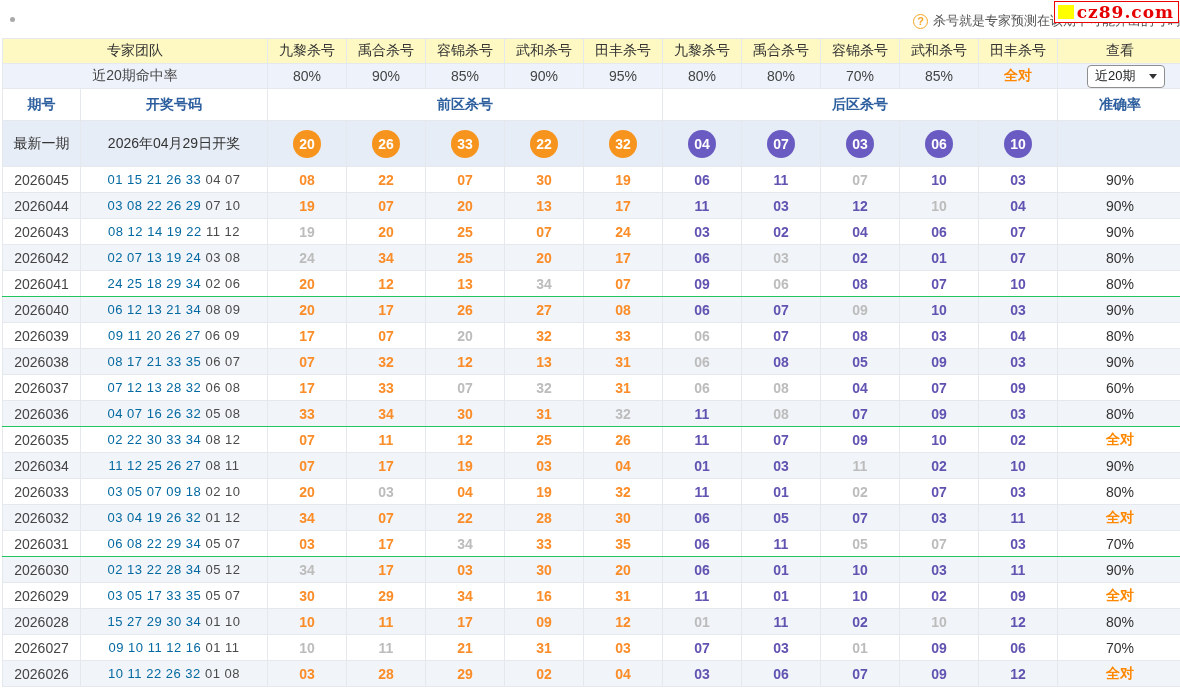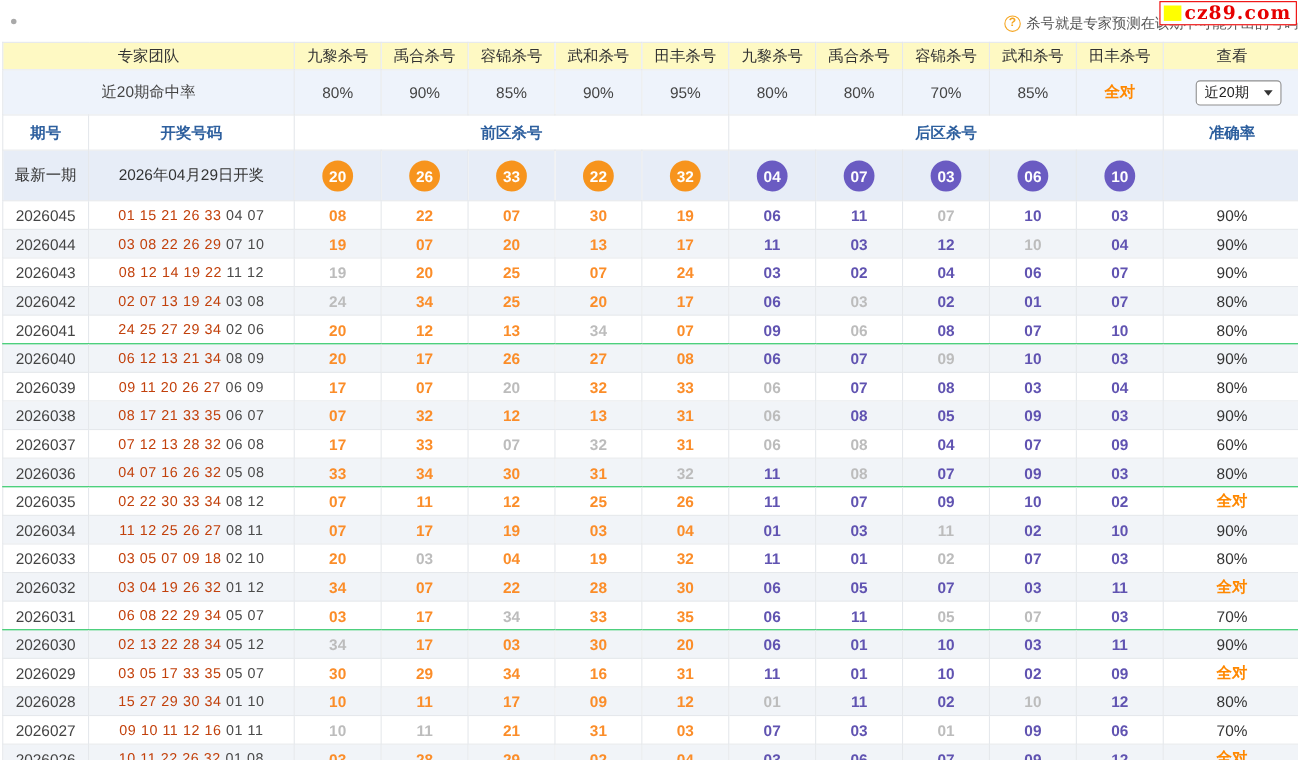--- a/index.html
+++ b/index.html
@@ -21,31 +21,31 @@
           border:1px solid #ee0000; display:flex; align-items:center; gap:3px; padding:0 4px 0 3px; }
   .logo-square { width:16px; height:14px; background:#ffff00; flex:none; }
   .logo-text { font-family:"DejaVu Serif","Liberation Serif",serif; font-weight:bold;
                color:#e60000; font-size:17px; letter-spacing:1px; line-height:18px; }
   
   table { border-collapse:collapse; table-layout:fixed; width:1176px; margin:0 2px;
           border:1px solid #ccd0d7; }
   td { border:1px solid #e5e8ec; text-align:center; padding:0; overflow:hidden;
        font-size:14px; color:#333; }
   tr.hdr1 td { height:25px; color:#333; background:#fef9c3; }
-  tr.hdr2 td { height:41px; background:#eef3fb; color:#444; }
+  tr.hdr2 td { height:25px; background:#eef3fb; color:#444; }
   tr.hdr2 td.rate.full { color:#f80; font-weight:bold; }
   tr.hdr3 td { height:32px; background:#fff; color:#2d5f9e; font-weight:bold; }
   tr.latest td { height:46px; background:#e7edf7; }
   tr.latest td.latest-label, tr.latest td.latest-date { color:#333;margin-left:18px; }
   tr.data td { height:26px; background:#fff; }
   tr.data.alt td { background:#f1f4f8; }
   tr.group-end td { border-bottom:1px solid #22c55e; }
   td.period { color:#444; }
   td.draw { font-size:13px; letter-spacing:0.5px; }
-  .draw-front { color:#c2410c; }
+  .draw-front { color:#0369a1; }
   .draw-back { color:#4a4a4a; }
   td.num { font-weight:bold; }
   td.num.o { color:#fb8d29; }
   td.num.p { color:#6053b1; }
   td.num.g { color:#bcbcbc; font-weight:bold; }
   td.acc { color:#333; }
   td.acc.full { color:#f80; font-weight:bold; }
   .circle { display:inline-block; width:28px; height:28px; line-height:28px; border-radius:50%;
             color:#fff; font-weight:bold; font-size:14px; }
   .circle.front { background:#f7941d; }
@@ -196,21 +196,21 @@
         <td class="num o">17</td>
         <td class="num p">06</td>
         <td class="num g">03</td>
         <td class="num p">02</td>
         <td class="num p">01</td>
         <td class="num p">07</td>
         <td class="acc">80%</td>
       </tr>
       <tr class="data group-end">
         <td class="period">2026041</td>
-        <td class="draw"><span class="draw-front">24 25 27 29 34</span><span class="draw-back"> 02 06</span></td>
+        <td class="draw"><span class="draw-front">24 25 18 29 34</span><span class="draw-back"> 02 06</span></td>
         <td class="num o">20</td>
         <td class="num o">12</td>
         <td class="num o">13</td>
         <td class="num g">34</td>
         <td class="num o">07</td>
         <td class="num p">09</td>
         <td class="num g">06</td>
         <td class="num p">08</td>
         <td class="num p">07</td>
         <td class="num p">10</td>

